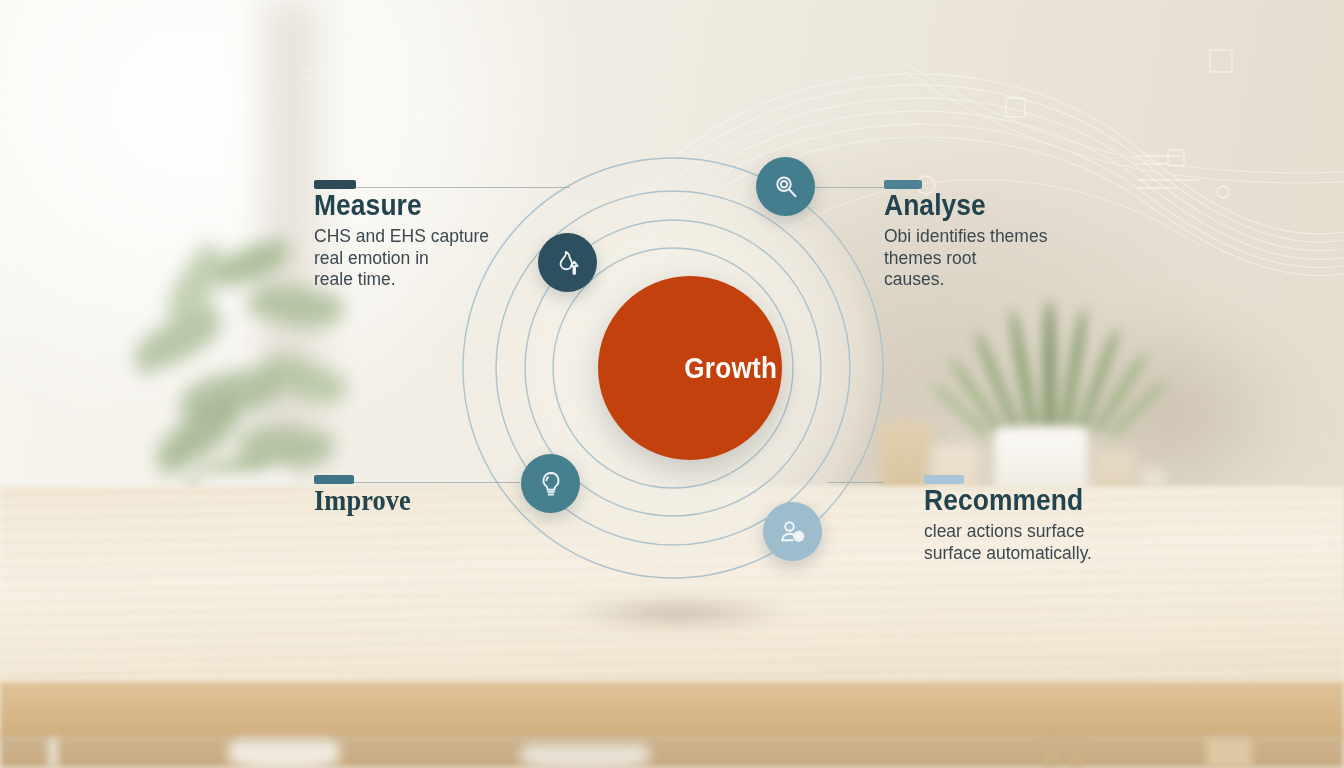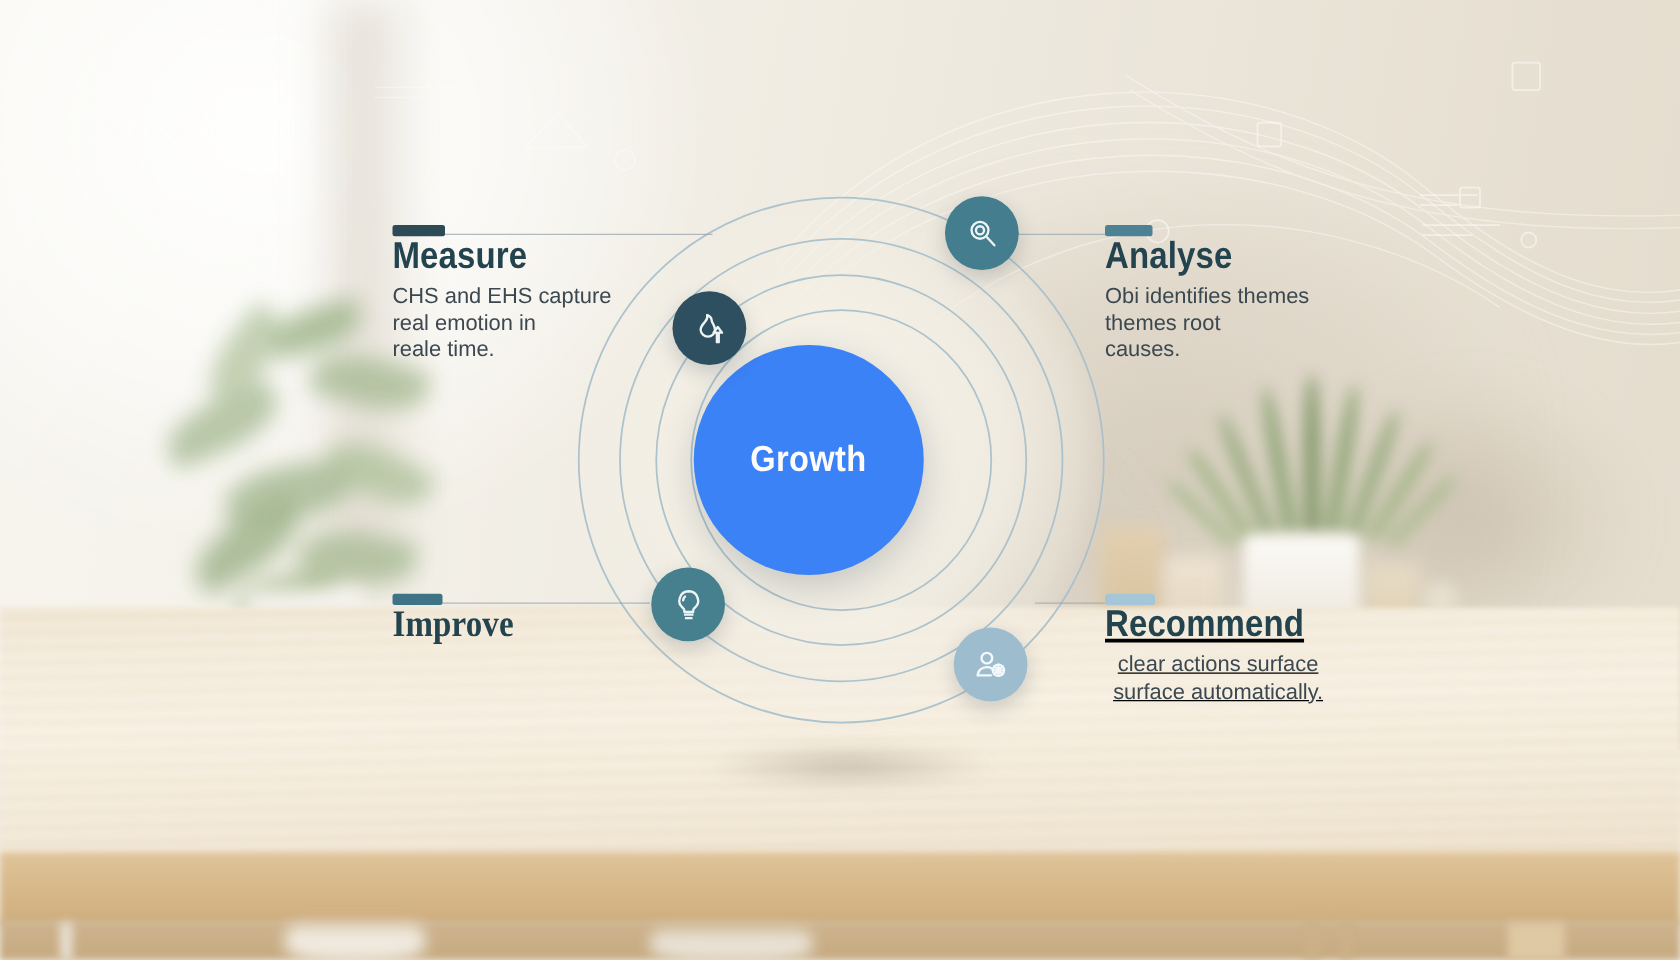--- a/index.html
+++ b/index.html
@@ -252,21 +252,21 @@
       <circle cx="673" cy="368" r="177" fill="none" stroke="#a8c0cb" stroke-width="1.4" opacity=".95"></circle>
       <circle cx="673" cy="368" r="148" fill="none" stroke="#a8c0cb" stroke-width="1.4" opacity=".95"></circle>
       <circle cx="673" cy="368" r="120" fill="none" stroke="#a8c0cb" stroke-width="1.4" opacity=".95"></circle>
     </svg>
 
     <div class="connector" style="left:352px;top:187px;width:218px;"></div>
     <div class="connector" style="left:782px;top:187px;width:102px;"></div>
     <div class="connector" style="left:352px;top:482px;width:168px;"></div>
     <div class="connector" style="left:828px;top:482px;width:56px;"></div>
 
-    <div class="hub" style="left:555px;top:276px;width:184px;height:184px;background:#3b82f6;">
+    <div class="hub" style="left:598px;top:276px;width:184px;height:184px;background:#c2410c;justify-content:flex-end;">
       <span class="hub-label">Growth</span>
     </div>
 
     <div class="badge" style="left:538px;top:233px;width:59px;height:59px;background:#2d4f5f;">
       <svg width="30" height="30" viewBox="0 0 24 24" fill="none" stroke="#eef4f6" stroke-width="1.5" stroke-linecap="round" stroke-linejoin="round">
         <path d="M10.2 3.2c.6 2.4-.4 3.3-1.7 4.7C7.2 9.3 6 10.6 6 12.8A4.6 4.6 0 0 0 10.6 17c2.6 0 4.6-1.9 4.6-4.4 0-3-2.2-4.2-2.2-6.4 0-1.1-1.5-2.6-2.8-3z"></path>
         <path d="M17.6 20.6v-6.1h2.1L17 10.9l-2.7 3.6h2.1v6.1z"></path>
       </svg>
     </div>
 
@@ -310,21 +310,21 @@
       <p>Obi identifies themes
 themes root
 causes.</p>
     </div>
 
     <div class="callout left" style="left:314px;top:475px;font-family:Liberation Serif, serif;">
       <div class="bar" style="width:40px;background:#3f7487;"></div>
       <h3>Improve</h3>
     </div>
 
-    <div class="callout right" style="left:884px;top:475px;text-decoration:underline;">
+    <div class="callout right" style="left:924px;top:475px;">
       <div class="bar" style="width:40px;background:#a5c6d8;"></div>
       <h3>Recommend</h3>
-      <p style="max-width:230px;text-align:center;">clear actions surface
+      <p style="max-width:230px;">clear actions surface
 surface automatically.</p>
     </div>
 
   </div>
 </div>
 
 </body></html>

